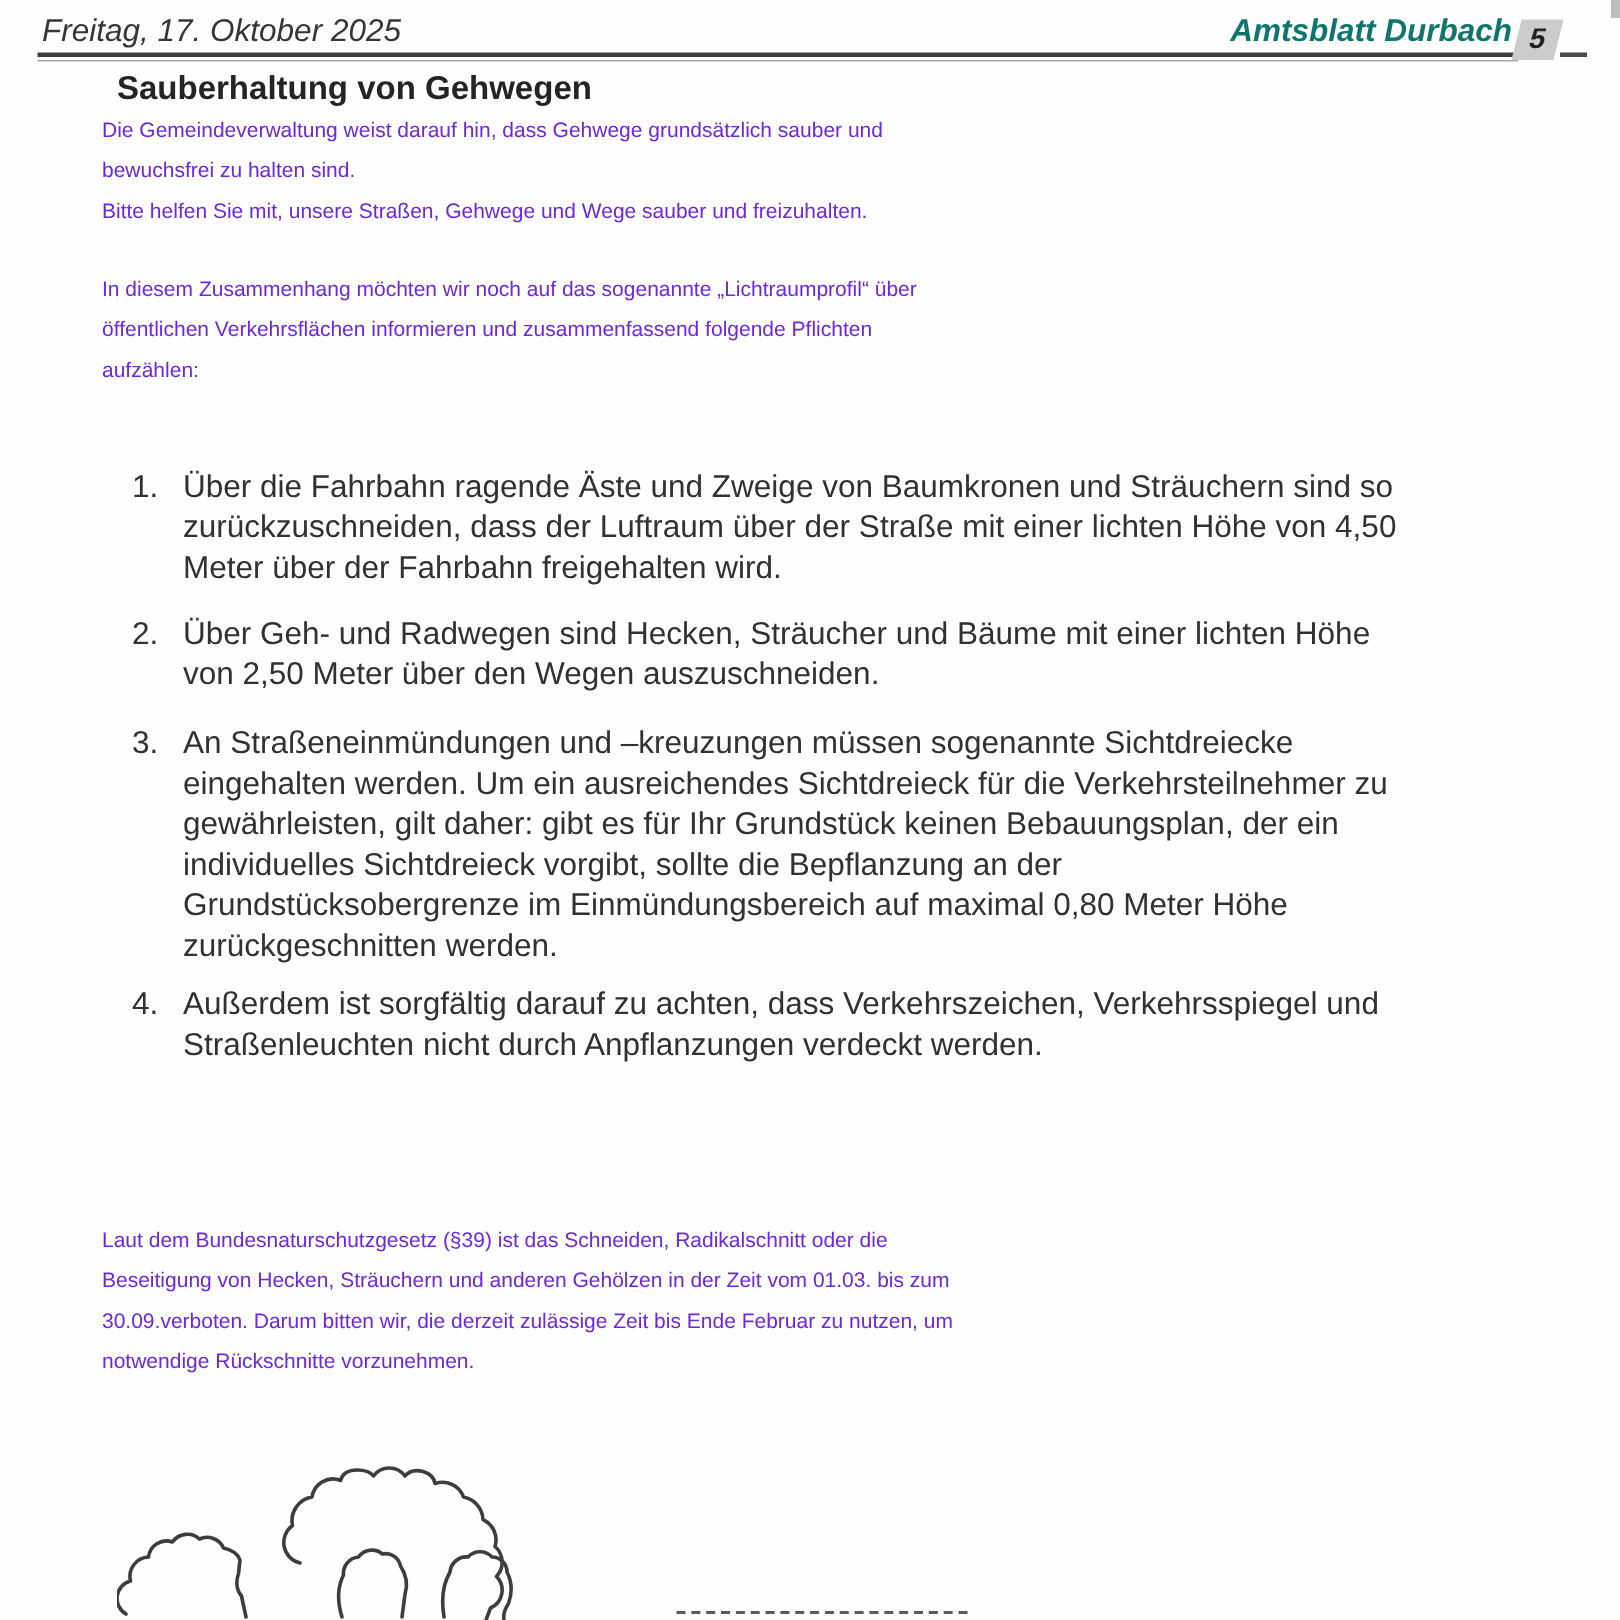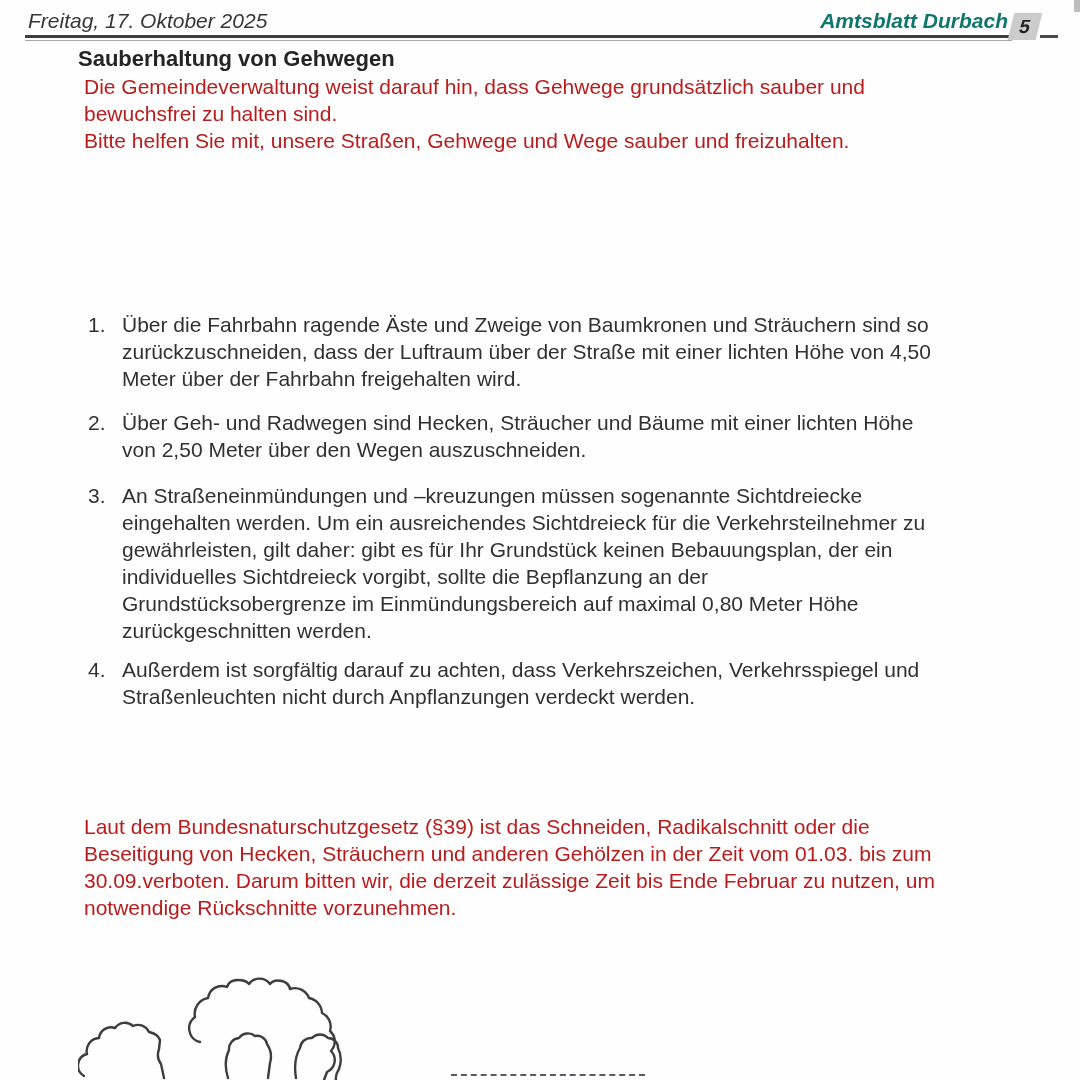--- a/index.html
+++ b/index.html
@@ -34,22 +34,22 @@
   .rule-sub{position:absolute;left:25px;width:987px;top:40px;height:1px;background:#a8a8a8;}
   .rule-right{position:absolute;left:1040px;width:18px;top:35px;height:3px;background:#4a4a4a;}
   .corner-smudge{position:absolute;left:1074px;top:0;width:6px;height:12px;background:#bdbdbd;}
   
   .article-title{
     position:absolute;left:78px;top:46px;
     font-size:22px;font-weight:bold;color:#242424;
     white-space:pre;margin:0;
   }
   .para{
-    position:absolute;left:84px;margin:0;
-    font-size:21px;line-height:27px;color:#b91c1c;
+    position:absolute;left:68px;margin:0;
+    font-size:14px;line-height:27px;color:#6d28d9;
     white-space:pre;
   }
   .p0{top:73px;}
   .p1{top:127px;}
   .p2{top:179px;}
   .c0{top:733px;}
   .c1{top:813px;}
   
   .list-item{
     position:absolute;left:88px;display:flex;
@@ -89,20 +89,23 @@
     <span>5</span>
   </div>
   <div class="rule-right"></div>
   <div class="corner-smudge"></div>
 
   <h1 class="article-title">Sauberhaltung von Gehwegen</h1>
 
   <p class="para p0">Die Gemeindeverwaltung weist darauf hin, dass Gehwege grundsätzlich sauber und
 bewuchsfrei zu halten sind.</p>
   <p class="para p1">Bitte helfen Sie mit, unsere Straßen, Gehwege und Wege sauber und freizuhalten.</p>
+  <p class="para p2">In diesem Zusammenhang möchten wir noch auf das sogenannte „Lichtraumprofil“ über
+öffentlichen Verkehrsflächen informieren und zusammenfassend folgende Pflichten
+aufzählen:</p>
 
   <div class="list-item li0">
     <div class="list-num">1.</div>
     <div class="list-text">Über die Fahrbahn ragende Äste und Zweige von Baumkronen und Sträuchern sind so
 zurückzuschneiden, dass der Luftraum über der Straße mit einer lichten Höhe von 4,50
 Meter über der Fahrbahn freigehalten wird.</div>
   </div>
   <div class="list-item li1">
     <div class="list-num">2.</div>
     <div class="list-text">Über Geh- und Radwegen sind Hecken, Sträucher und Bäume mit einer lichten Höhe

